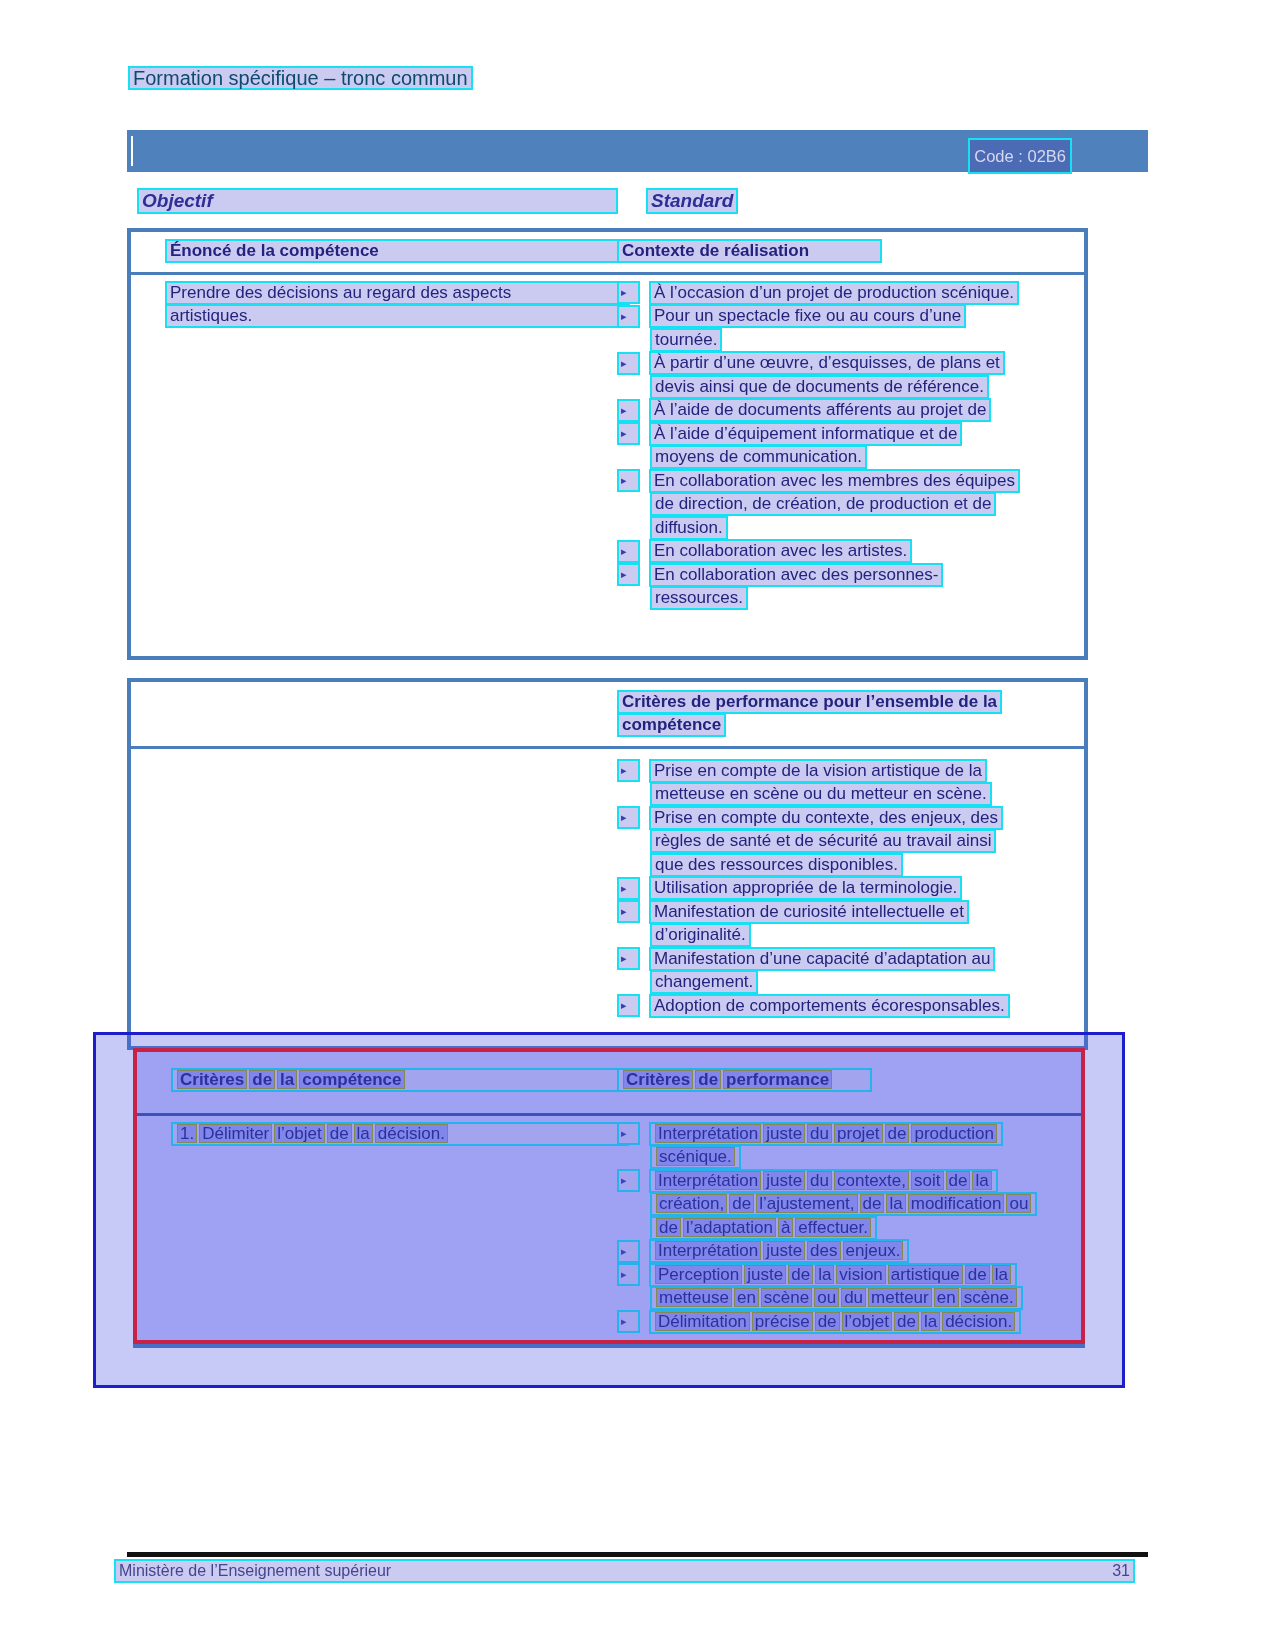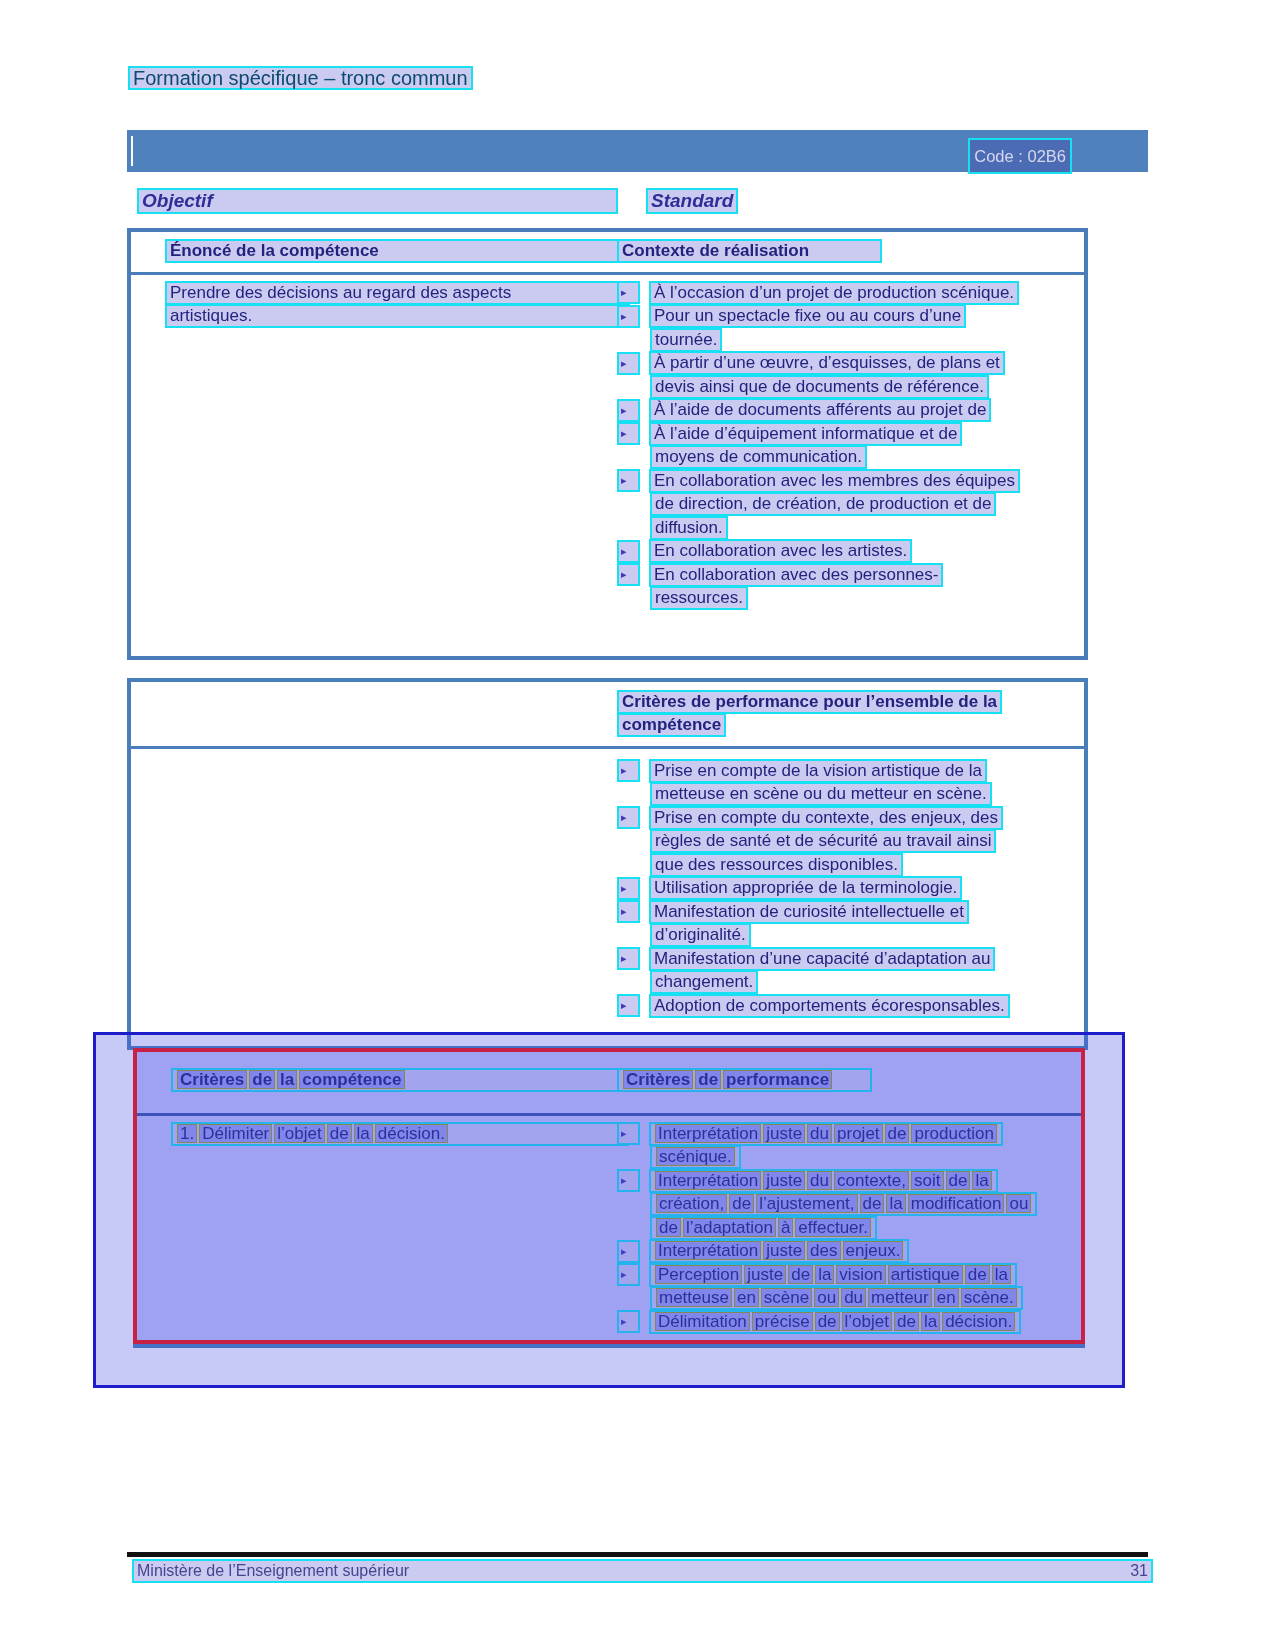--- a/index.html
+++ b/index.html
@@ -30,21 +30,21 @@
   
   .overlay{position:absolute;left:93px;top:1032px;width:1032px;height:356px;
            background:rgba(70,75,230,0.30);border:3px solid #1d1dcc;box-sizing:border-box;z-index:10;}
   .tbl3{position:absolute;left:133px;top:1048px;width:952px;height:296px;border:4px solid #ff0f00;
         background:#c6c8f8;box-sizing:border-box;box-shadow:0 4px 0 0 #4a7ebb;}
   .tbl3 .t-head{border-bottom:3px solid #3a55a5;}
   .tbl3 .colR{left:480px;}
   .w{background:#9aa0ec;border:1px solid #a3a315;padding:0 2px;margin:0 1px;display:inline-block;line-height:17px;}
   
   .footrule{position:absolute;left:127px;top:1552px;width:1021px;height:5px;background:#111111;}
-  .footbar{position:absolute;left:132px;top:1559px;width:1021px;box-sizing:border-box;
+  .footbar{position:absolute;left:114px;top:1559px;width:1021px;box-sizing:border-box;
            display:flex;justify-content:space-between;}
   .footbar .hl{width:100%;display:flex;justify-content:space-between;font-size:16px;color:#45458e;}
 </style>
 </head>
 <body>
 
 <div class="page">
 
   <div class="runhead">
     <span class="hl">Formation spécifique – tronc commun</span>

